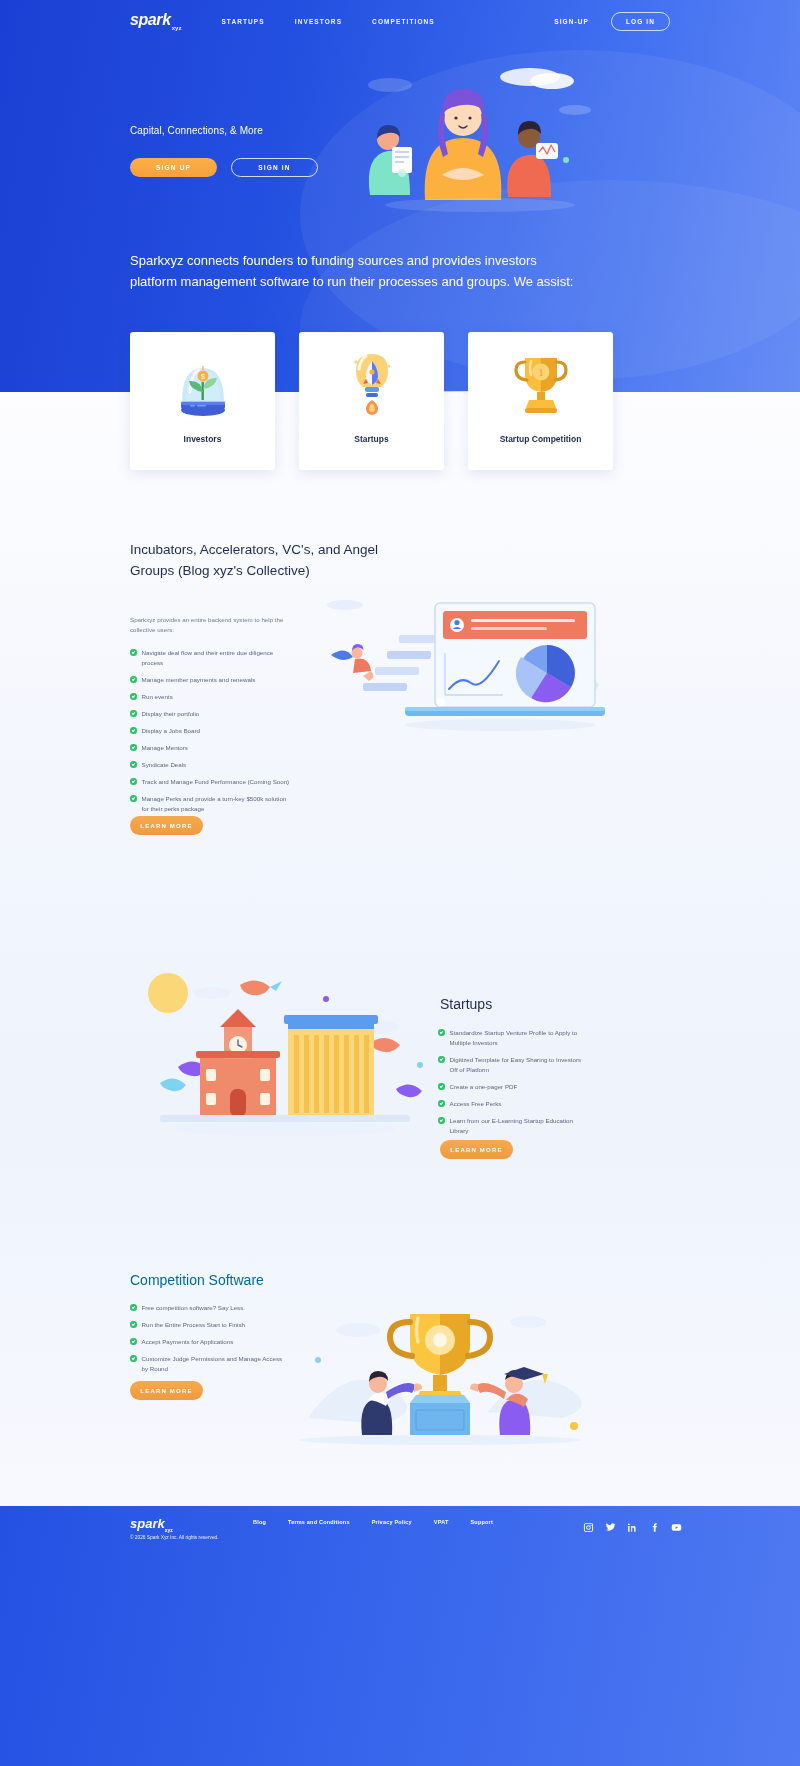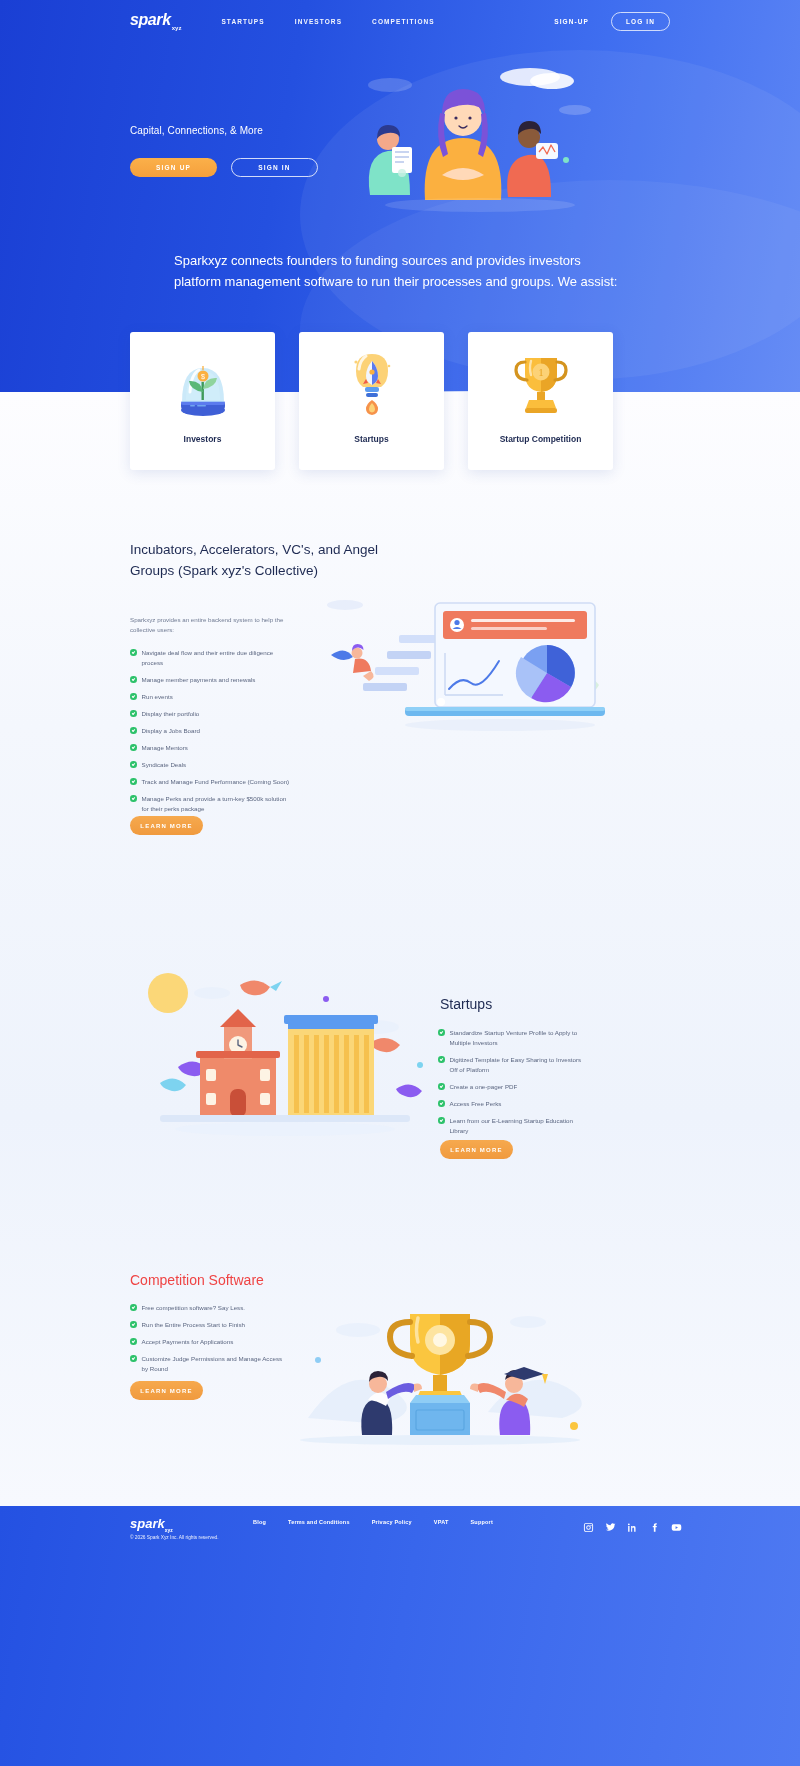--- a/index.html
+++ b/index.html
@@ -67,21 +67,21 @@
     display:flex; align-items:center; justify-content:center; min-width:73px;
   }
   .btn-signin {
     background:transparent; color:#fff; font-size:6.5px; font-weight:bold;
     letter-spacing:1.2px; border:1px solid rgba(255,255,255,.8);
     border-radius:20px; padding:0 26px; height:19px;
     display:flex; align-items:center; justify-content:center; min-width:73px;
   }
   .hero-para {
     position:absolute; left:130px; top:250px; width:450px;
-    color:#fff; font-size:13px; line-height:21px; font-weight:400;margin-left:44px;
+    color:#fff; font-size:13px; line-height:21px; font-weight:400;
   }
 
   
   .hero-illo { position:absolute; left:330px; top:55px; width:300px; height:160px; }
 
   
   .cards {
     position:absolute; left:130px; top:332px; width:540px; height:140px;
     display:flex; gap:24px; z-index:30;
   }
@@ -138,21 +138,21 @@
   .sec3-title {
     position:absolute; left:440px; top:996px;
     font-size:14px; color:#1e2a52; font-weight:400; z-index:5;
   }
   .sec3-list { position:absolute; left:438px; top:1028px; width:152px; z-index:5; }
   .sec3-btn { position:absolute; left:440px; top:1140px; z-index:5; }
 
   
   .sec4-title {
     position:absolute; left:130px; top:1272px;
-    font-size:14px; color:#ef4444; font-weight:400; z-index:5;
+    font-size:14px; color:#0369a1; font-weight:400; z-index:5;
   }
   .sec4-list { position:absolute; left:130px; top:1303px; width:155px; z-index:5; }
   .sec4-btn { position:absolute; left:130px; top:1381px; z-index:5; }
   .sec4-illo { position:absolute; left:278px; top:1300px; width:325px; height:145px; z-index:4; }
 
   
   .footer {
     position:absolute; left:0; top:1506px; width:800px; height:260px;
     background:linear-gradient(100deg,#2451e2 0%,#3866ec 50%,#4f7af2 100%);
     z-index:10;
@@ -304,21 +304,21 @@
       <rect x="32" y="44" width="8" height="8" fill="#eaa526"></rect>
       <path d="M24 52 h24 l3 8 h-30z" fill="#fbbe3c"></path>
       <rect x="20" y="60" width="32" height="5" rx="2" fill="#eaa526"></rect>
       <path d="M26 13 q-2 7 0 14" stroke="#fff" stroke-width="2.4" fill="none" stroke-linecap="round" opacity=".55"></path>
     </svg>
     <div class="card-label">Startup Competition</div>
   </div>
 
 </div>
 
-<div class="sec2-title">Incubators, Accelerators, VC's, and Angel Groups (Spark xyz's Collective)</div>
+<div class="sec2-title">Incubators, Accelerators, VC's, and Angel Groups (Blog xyz's Collective)</div>
 <div class="sec2-sub">Sparkxyz provides an entire backend system to help the collective users:</div>
 <div class="sec2-list">
   <div class="bullet">
       <span class="chk"></span>
       <span class="txt">Navigate deal flow and their entire due diligence process</span>
     </div>
   <div class="bullet">
       <span class="chk"></span>
       <span class="txt">Manage member payments and renewals</span>
     </div>

